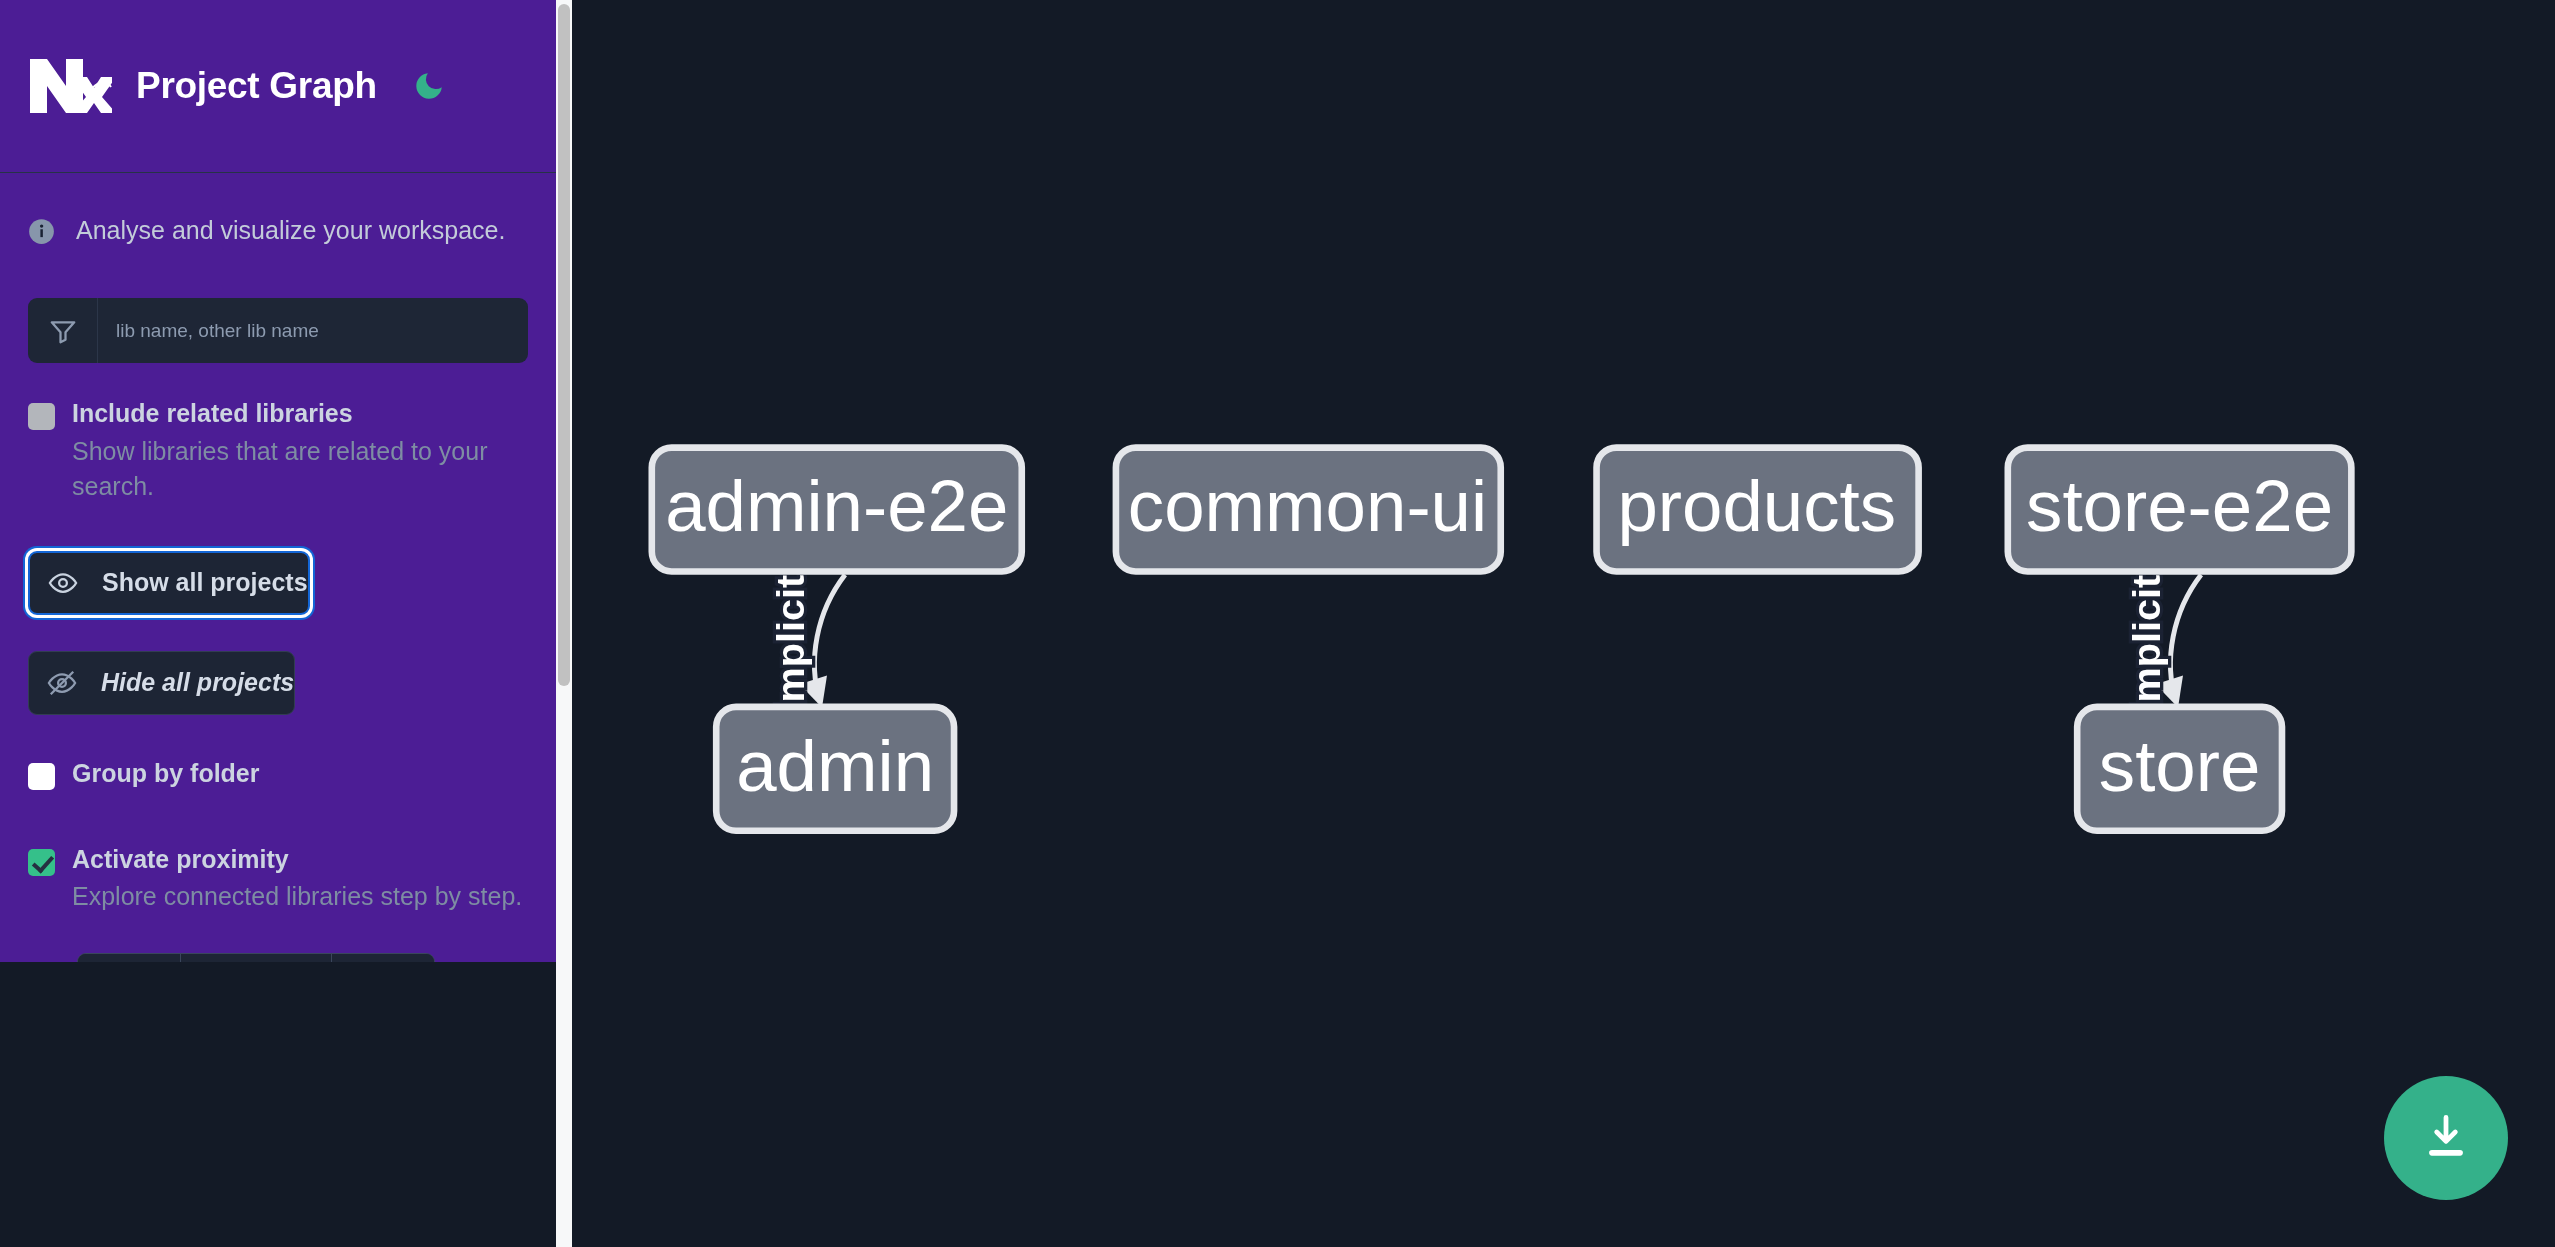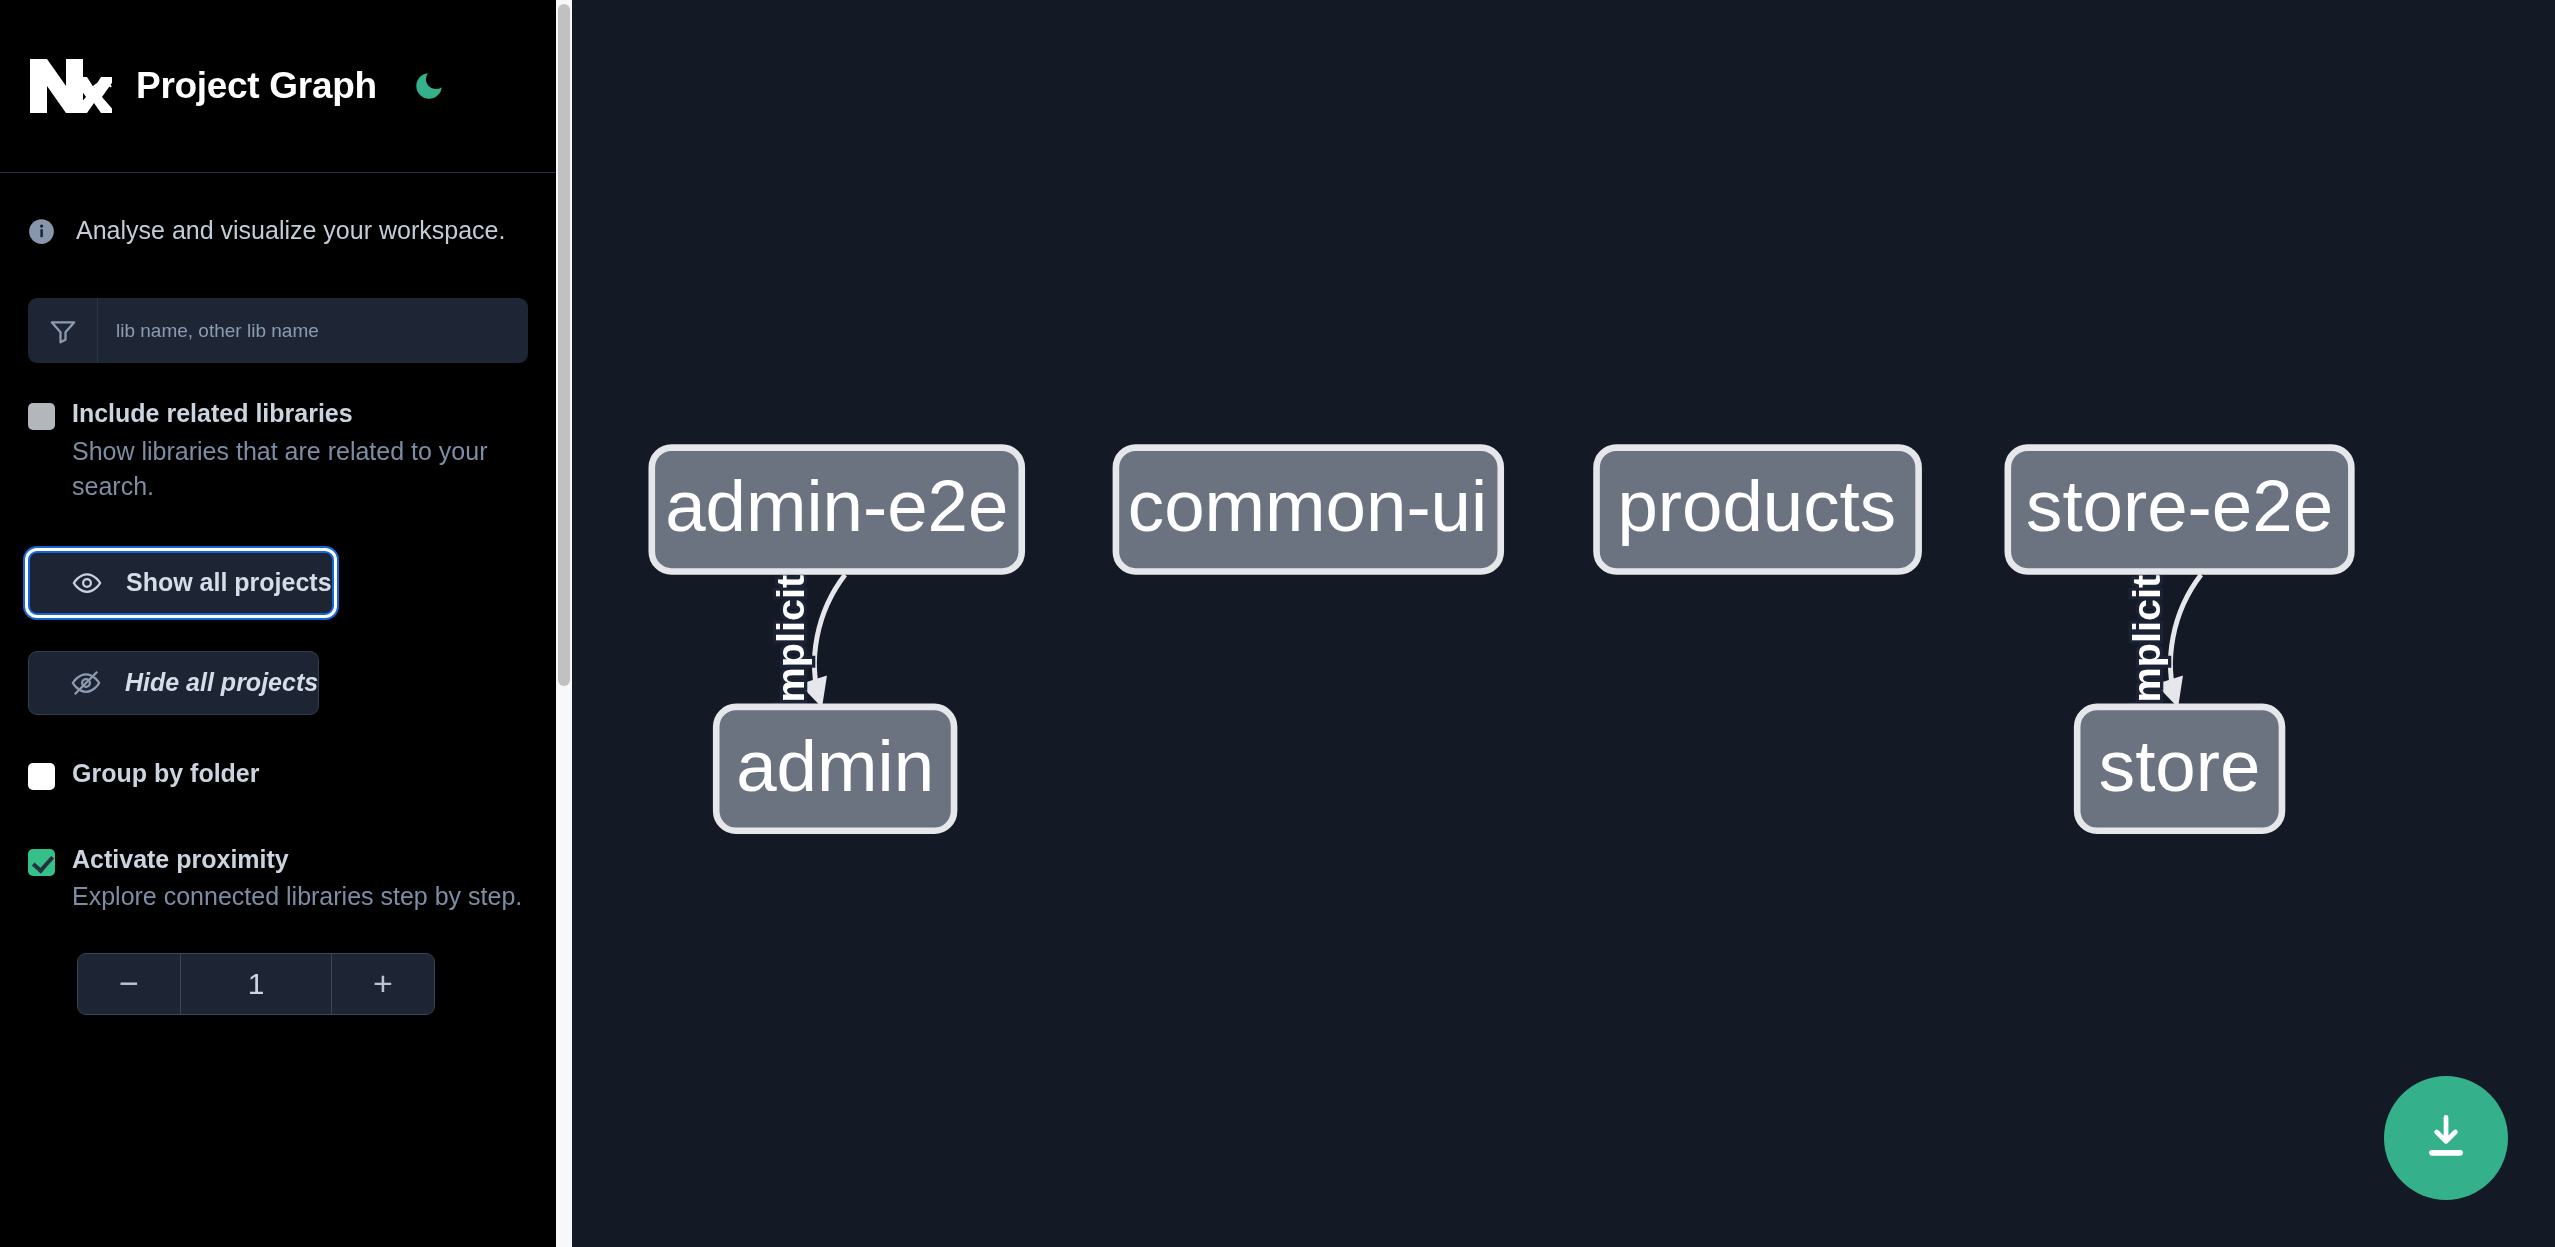--- a/index.html
+++ b/index.html
@@ -17,22 +17,22 @@
     width: 2555px;
     height: 1247px;
     background: #131a26;
     display: flex;
   }
 
   
   .sidebar {
     position: relative;
     width: 556px;
-    height: 1247px;
-    background: #000000;
+    height: 962px;
+    background: #4c1d95;
     flex: 0 0 556px;
     overflow: hidden;
   }
 
   .sidebar-header {
     height: 173px;
     display: flex;
     align-items: center;
     padding-left: 28px;
     border-bottom: 1px solid #273247;
@@ -152,21 +152,21 @@
     margin-top: 3px;
     max-width: 455px;
   }
 
   
   .btn {
     height: 64px;
     border-radius: 9px;
     display: flex;
     align-items: center;
-    padding-left: 40px;
+    padding-left: 16px;
     gap: 22px;
     font-size: 25px;
     font-weight: 700;
     color: #d6dde8;
     background: #1d2535;
     border: 1px solid #323d52;
     cursor: pointer;
     font-family: "Liberation Sans", sans-serif;
   }
   .btn-show {

